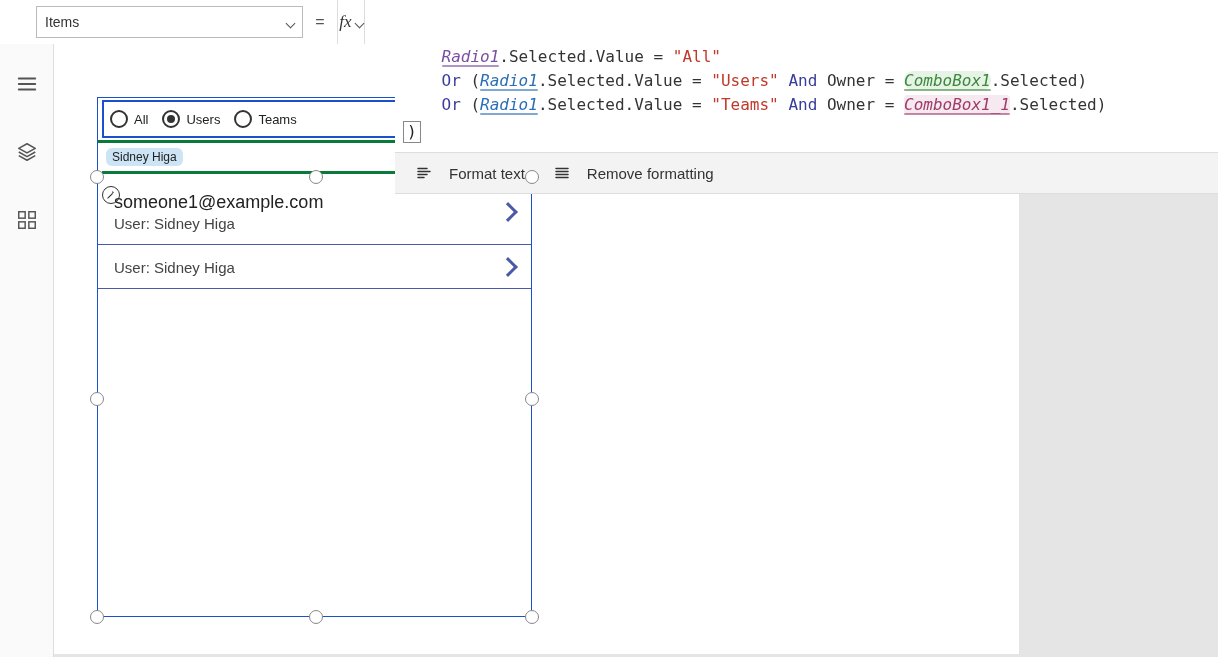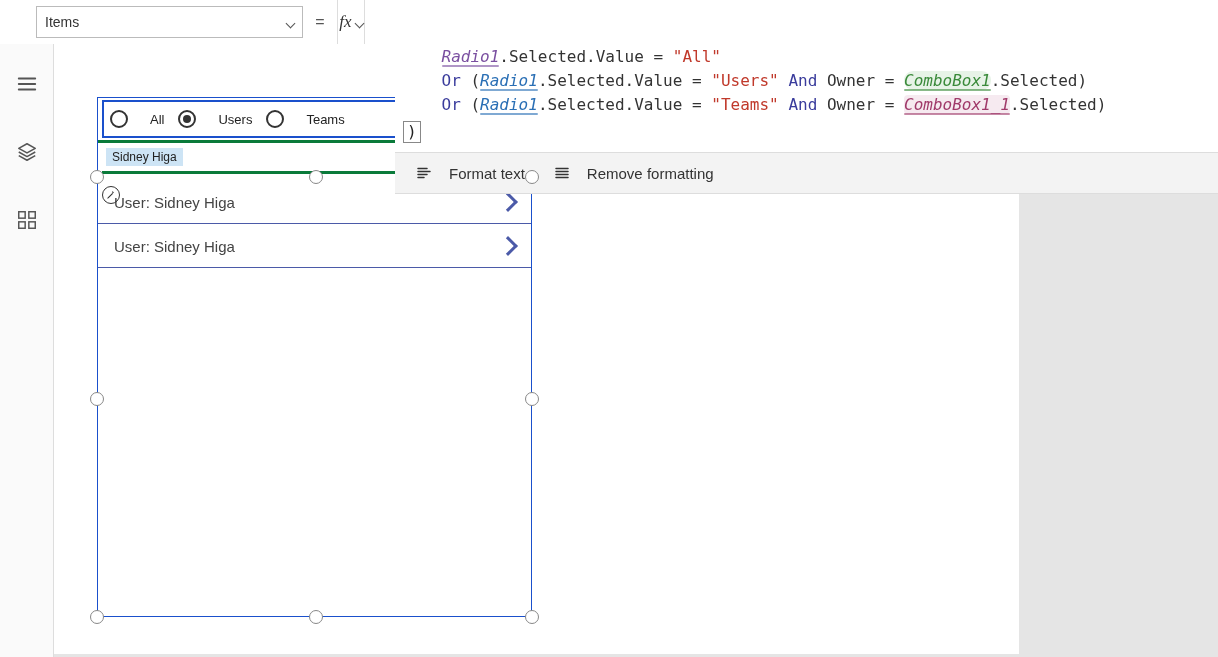--- a/index.html
+++ b/index.html
@@ -53,27 +53,27 @@
   .h-ne { left:471px; top:126px; }
   .h-w  { left:36px; top:348px; }
   .h-e  { left:471px; top:348px; }
   .h-sw { left:36px; top:566px; }
   .h-s  { left:255px; top:566px; }
   .h-se { left:471px; top:566px; }
 
   
   .radio-row { position:absolute; left:4px; top:2px; right:4px; height:38px; border:2px solid #1a50cc; display:flex; align-items:center; padding:0 6px; gap:14px; font-size:13px; color:#222; background:#fff; }
   .green-bar { position:absolute; left:0; right:0; top:42px; height:3px; background:#0a7a3a; }
-  .radio-item { display:flex; align-items:center; gap:22px; cursor:pointer;justify-content:flex-end; }
+  .radio-item { display:flex; align-items:center; gap:6px; cursor:pointer;justify-content:flex-end; }
   .radio-outer { width:18px; height:18px; border:2px solid #333; border-radius:50%; display:flex; align-items:center; justify-content:center; }
   .radio-inner { width:8px; height:8px; background:#333; border-radius:50%; }
 
   
   .combo-chip-row { position:absolute; left:4px; top:48px; right:4px; height:28px; border-bottom:3px solid #0a7a3a; display:flex; align-items:flex-start; padding:2px 4px;}
-  .chip { background:#cde4f5; color:#222; font-size:12px; padding:2px 6px; }
+  .chip { background:#cde4f5; color:#222; font-size:12px; padding:2px 6px;border-radius:6px; }
 
   
   .list { position:absolute; left:0; right:0; top:82px; }
   .row { border-bottom:1px solid #4b5aa8; padding:12px 16px 12px 16px; display:flex; align-items:center; position:relative; }
   .row .texts .l1 { font-size:18px; color:#222; }
   .row .texts .l2 { font-size:15px; color:#444; margin-top:2px; }
   .row .chev { margin-left:auto; color:#4b5aa8; }
   .edit-badge { position:absolute; left:4px; top:6px; width:18px; height:18px; border:1.5px solid #333; border-radius:50%; display:flex; align-items:center; justify-content:center; font-size:10px; }
   
   .chev-shape { width:14px; height:14px; border-top:3px solid currentColor; border-right:3px solid currentColor; transform: rotate(45deg); }
@@ -160,20 +160,21 @@
       </div>
 
       <div class="list">
         <div class="row">
           <div class="edit-badge">
             <svg viewBox="0 0 24 24" width="10" height="10">
                 <path d="M3 21l3-1 11-11-2-2L4 18l-1 3zM14 5l2-2 3 3-2 2-3-3z" fill="#333"></path>
               </svg>
           </div>
           <div class="texts">
+            <div class="l1">someone1@example.com</div>
             <div class="l2">User: Sidney Higa</div>
           </div>
           <div class="chev">
               <div class="chev-shape"></div>
             </div>
         </div>
         <div class="row">
           <div class="texts">
             <div class="l2">User: Sidney Higa</div>
           </div>

